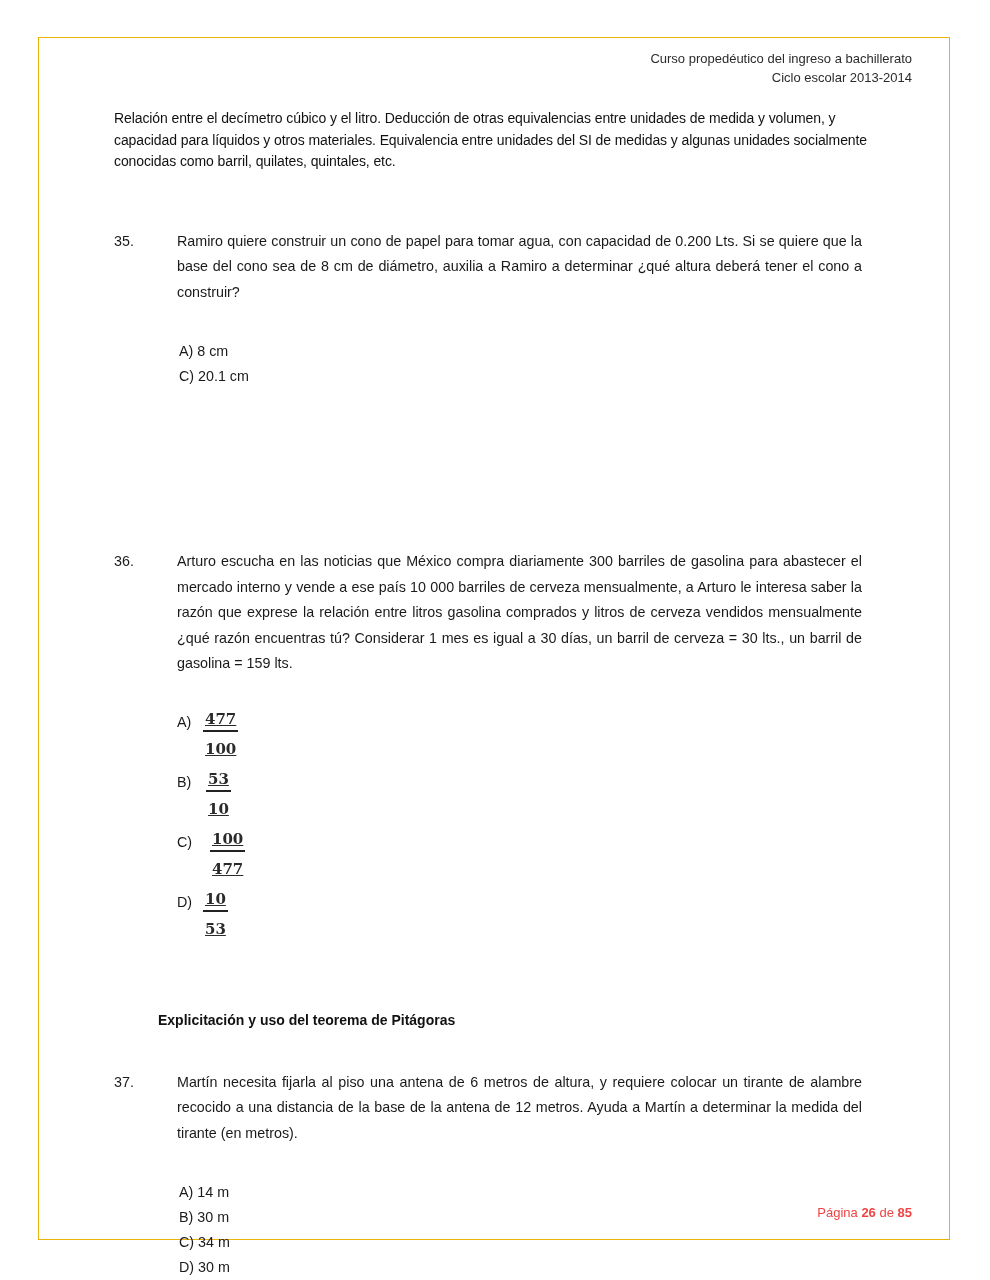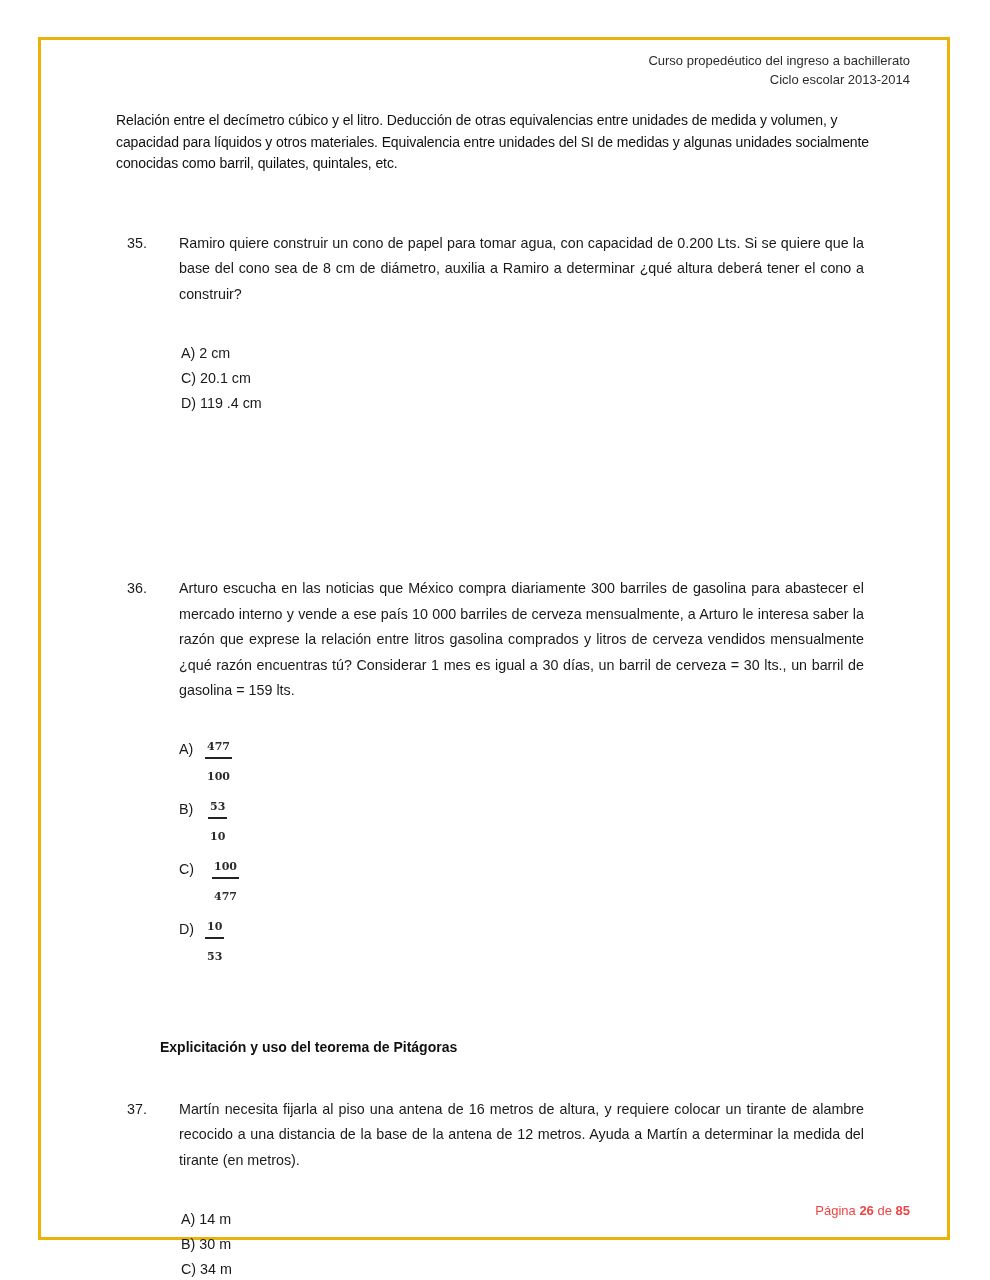--- a/index.html
+++ b/index.html
@@ -16,21 +16,21 @@
   }
 
   
   .page {
     position: absolute;
     left: 38px;
     top: 37px;
     width: 912px;
     height: 1203px;
     background: #ffffff;
-    border: 3px solid #eab308;
+    border: 1px solid #eab308;
     box-sizing: border-box;
   }
 
   .page-inner {
     position: relative;
     width: 100%;
     height: 100%;
   }
 
   
@@ -70,21 +70,21 @@
   }
 
   
   .question {
     display: block;
     position: relative;
     padding-left: 47px;
   }
   .q-num {
     position: absolute;
-    left: 11px;
+    left: 0;
     top: 0;
     font-size: 14.3px;
     line-height: 25.5px;
     color: #1a1a1a;
   }
   .q-text {
     font-size: 14.3px;
     line-height: 25.5px;
     text-align: justify;
     text-justify: inter-word;
@@ -122,22 +122,23 @@
     color: #1a1a1a;
     padding-top: 2px;
     width: 26px;
     flex: 0 0 auto;
   }
   .frac {
     display: inline-block;
     text-align: center;
     font-family: "DejaVu Serif", serif;
     font-weight: bold;
-    font-size: 11px;
+    font-size: 15px;
     color: #2a2a2a;
+    text-decoration: underline;
   }
   .frac .num {
     display: block;
     line-height: 19px;
     padding: 0 2px;
   }
   .frac .den {
     display: block;
     line-height: 19px;
     padding: 0 2px;
@@ -191,23 +192,22 @@
       <div class="sp-lead-q35"></div>
 
       <div class="question">
         <span class="q-num">35.</span>
         <p class="q-text">Ramiro quiere construir un cono de papel para tomar agua, con capacidad de 0.200 Lts. Si se quiere que la base del cono sea de 8 cm de diámetro, auxilia a Ramiro a determinar ¿qué altura deberá tener el cono a construir?</p>
       </div>
 
       <div class="sp-q35-opts"></div>
 
       <ul class="options">
-        <li>A) 2 cm</li>
+        <li>A) 8 cm</li>
         <li>C) 20.1 cm</li>
-        <li>D) 119 .4 cm</li>
       </ul>
 
       <div class="sp-q35-q36"></div>
 
       <div class="question">
         <span class="q-num">36.</span>
         <p class="q-text">Arturo escucha en las noticias que México compra diariamente 300 barriles de gasolina para abastecer el mercado interno y vende a ese país 10 000 barriles de cerveza mensualmente, a Arturo le interesa saber la razón que exprese la relación entre litros gasolina comprados y litros de cerveza vendidos mensualmente ¿qué razón encuentras tú? Considerar 1 mes es igual a 30 días, un barril de cerveza = 30 lts., un barril de gasolina = 159 lts.</p>
       </div>
 
       <div class="sp-q36-opts"></div>
@@ -248,21 +248,21 @@
       </ul>
 
       <div class="sp-q36-head"></div>
 
       <div class="section-heading">Explicitación y uso del teorema de Pitágoras</div>
 
       <div class="sp-head-q37"></div>
 
       <div class="question">
         <span class="q-num">37.</span>
-        <p class="q-text">Martín necesita fijarla al piso una antena de 16 metros de altura, y requiere colocar un tirante de alambre recocido a una distancia de la base de la antena de 12 metros. Ayuda a Martín a determinar la medida del tirante (en metros).</p>
+        <p class="q-text">Martín necesita fijarla al piso una antena de 6 metros de altura, y requiere colocar un tirante de alambre recocido a una distancia de la base de la antena de 12 metros. Ayuda a Martín a determinar la medida del tirante (en metros).</p>
       </div>
 
       <div class="sp-q37-opts"></div>
 
       <ul class="options">
         <li>A) 14 m</li>
         <li>B) 30 m</li>
         <li>C) 34 m</li>
         <li>D) 30 m</li>
       </ul>

